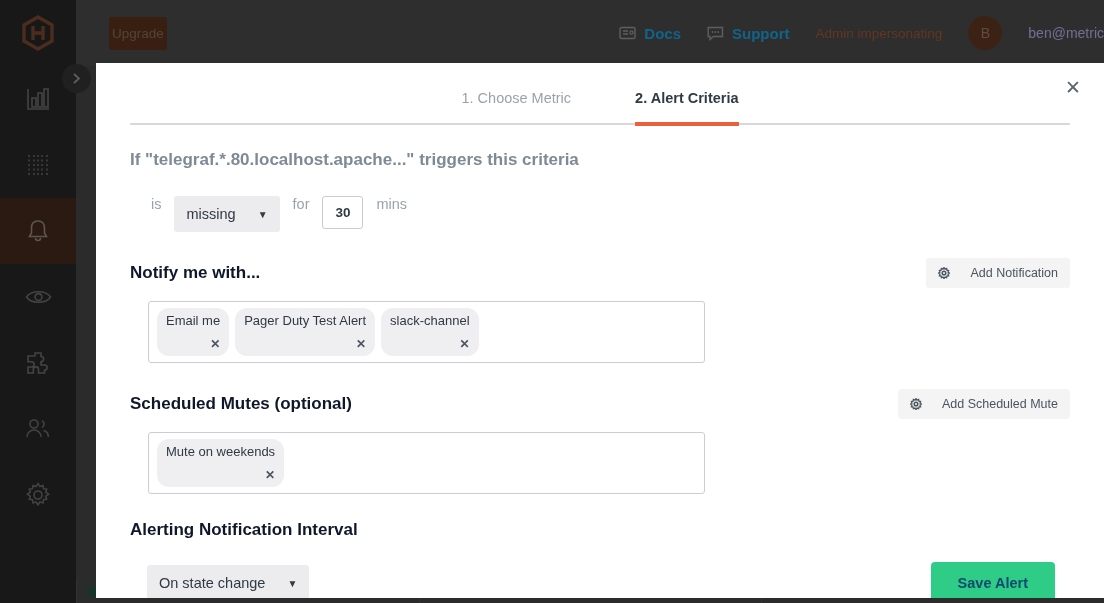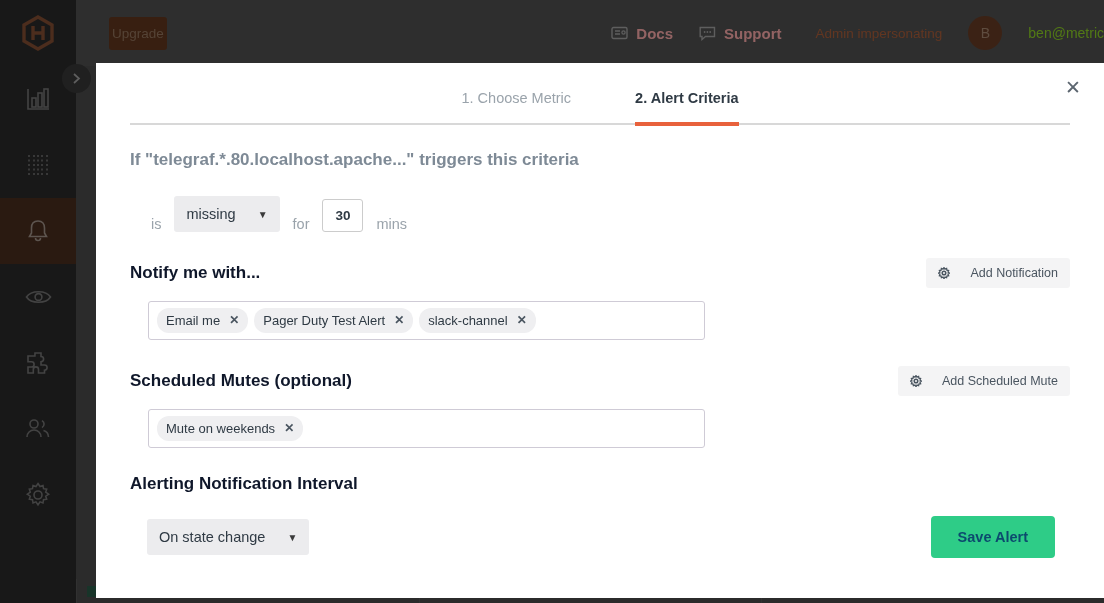--- a/index.html
+++ b/index.html
@@ -50,30 +50,30 @@
     font-size: 13.5px;
     font-family: "Liberation Sans", sans-serif;
   }
   .topbar-right {
     margin-left: auto;
     display: flex; align-items: center; gap: 26px;
     padding-right: 0px;
   }
   .top-link {
     display: flex; align-items: center; gap: 8px;
-    color: #fca5a5; font-size: 15px; font-weight: bold;
-  }
-  .impersonating { color: #a3522c; font-size: 13.5px; margin-left: 8px; }
+    color: #0ea5e9; font-size: 15px; font-weight: bold;
+  }
+  .impersonating { color: #a3522c; font-size: 13.5px; }
   .avatar {
     width: 34px; height: 34px; border-radius: 50%;
     background: #5c2f17; color: #9c7a63;
     display: flex; align-items: center; justify-content: center;
     font-size: 14px;
   }
-  .user-email { color: #84cc16; font-size: 14px; }
+  .user-email { color: #c4b5fd; font-size: 14px; }
 
   .collapse-toggle {
     position: absolute; left: 62px; top: 64px;
     width: 29px; height: 29px; border-radius: 50%;
     background: #2b2b2b;
     display: flex; align-items: center; justify-content: center;
     z-index: 6;
   }
 
   .bg-content {
@@ -136,21 +136,21 @@
 
   .modal-body { padding: 0 34px; position: relative; }
 
   .criteria-title {
     margin-top: 25px;
     font-size: 17px; font-weight: bold; color: #7e8a96;
   }
 
   .criteria-row {
     margin-top: 26px;
-    display: flex; align-items: flex-end; gap: 13px;
+    display: flex; align-items: flex-start; gap: 13px;
     padding-left: 21px;
   }
   .lbl-muted { color: #9aa3ab; font-size: 14.5px; }
 
   .select-box {
     background: #ececee;
     border: none; border-radius: 3px;
     padding: 10px 12px;
     font-size: 14.5px; color: #2f3a44;
     display: flex; align-items: center;
@@ -194,22 +194,23 @@
     border-radius: 3px;
     padding: 6px 8px;
     display: flex; align-items: center; gap: 6px;
     margin-left: 18px;
   }
   .token {
     background: #efeff1;
     border-radius: 12px;
     padding: 5px 9px;
     font-size: 13px; color: #2f3a44;
-    display: flex; align-items: flex-start; gap: 9px;
+    display: flex; align-items: flex-end; gap: 9px;
     cursor: default;
+    flex-direction: column;
   }
   .token-x { font-size: 12px; font-weight: bold; color: #4a5560; cursor: pointer; }
 
   .interval-row {
     margin-top: 22px;
     display: flex; align-items: center;
     padding-left: 17px;
   }
   .save-btn {
     margin-left: auto; margin-right: 15px;

